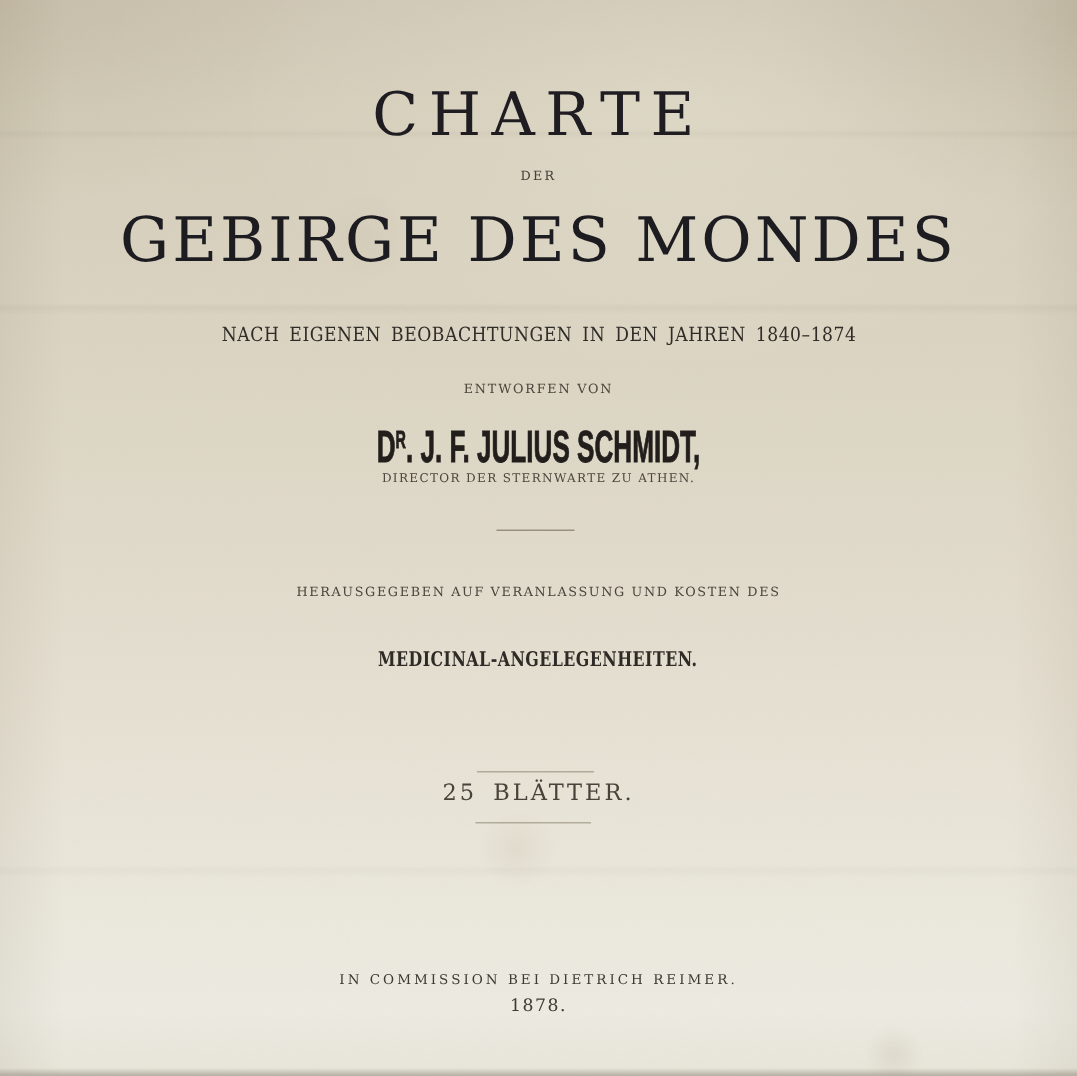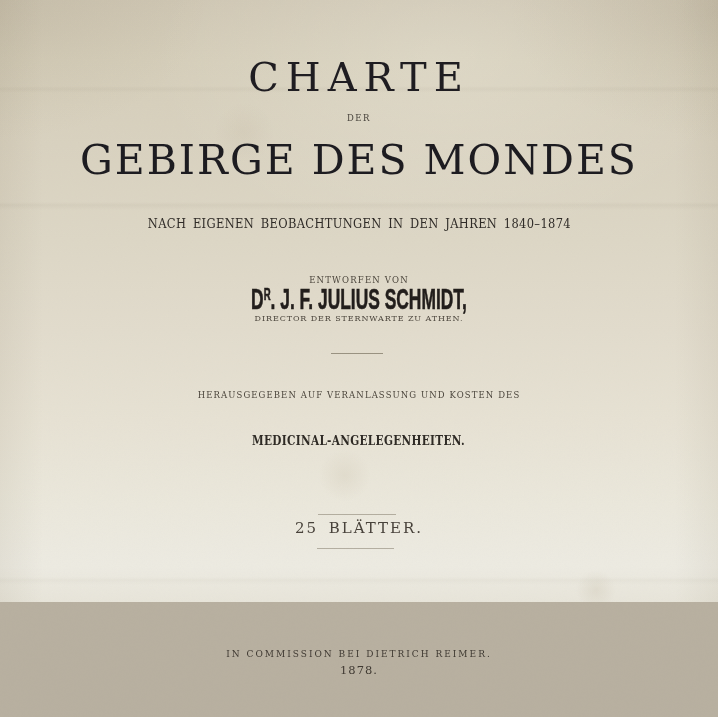--- a/index.html
+++ b/index.html
@@ -4,21 +4,21 @@
 <style>
   html, body { margin: 0; padding: 0; }
   body {
     width: 718px; height: 717px;
     overflow: hidden;
     font-family: "DejaVu Serif", "Liberation Serif", serif;
     background: #b8b0a0;
   }
   .page {
     position: relative;
-    width: 718px; height: 602px;
+    width: 718px; height: 717px;
     background:
       radial-gradient(ellipse 420px 260px at 62% 10%, rgba(255,253,244,0.20), rgba(255,253,244,0) 70%),
       radial-gradient(ellipse 300px 200px at 0% 0%, rgba(120,104,76,0.10), rgba(120,104,76,0) 70%),
       radial-gradient(ellipse 300px 180px at 100% 2%, rgba(120,104,76,0.12), rgba(120,104,76,0) 70%),
       radial-gradient(circle 26px at 48% 79%, rgba(150,132,100,0.10), rgba(150,132,100,0) 100%),
       radial-gradient(circle 20px at 83% 98%, rgba(150,132,100,0.12), rgba(150,132,100,0) 100%),
       radial-gradient(circle 30px at 34% 22%, rgba(140,124,92,0.07), rgba(140,124,92,0) 100%),
       linear-gradient(90deg, rgba(110,96,70,0.08), rgba(110,96,70,0) 6%, rgba(110,96,70,0) 94%, rgba(110,96,70,0.07)),
       linear-gradient(180deg, #cfc7b4 0%, #d5ceba 10%, #d9d2c0 24%, #ddd7c6 40%,
                        #e2dccd 55%, #e7e2d4 70%, #ebe8dc 84%, #edebe2 94%, #e8e5da 100%);
@@ -41,21 +41,21 @@
   .cond { display: inline-block; transform-origin: 50% 50%; }
 
   .t-charte   { top: 57px;  font-size: 40px;  letter-spacing: 7px;   color: #1d1b20; }
   .t-der      { top: 114px; font-size: 8.5px; letter-spacing: 1.5px; color: #454039; }
   .t-gebirge  { top: 140px; font-size: 41px;  letter-spacing: 2px;   color: #1b1a1f; }
 
   .t-subtitle { top: 217px; font-size: 13px; font-weight: normal; color: #2e2a26;
                 letter-spacing: 0.4px; word-spacing: 3px; }
   .t-subtitle .cond { transform: scaleX(0.88); }
 
-  .t-entworfen { top: 276px; font-size: 8.5px; letter-spacing: 1.2px; color: #4a443b; }
+  .t-entworfen { top: 256px; font-size: 8.5px; letter-spacing: 1.2px; color: #4a443b; }
 
   .t-author { top: 284px; font-size: 30px; font-weight: bold; color: #201c1a;
               font-family: "Liberation Sans", "DejaVu Sans", sans-serif;
               -webkit-text-stroke: 0.6px #201c1a; }
   .t-author .cond { transform: scaleX(0.58); }
   .t-author .sup { font-size: 0.55em; vertical-align: 0.55em; letter-spacing: 0; }
 
   .t-director { top: 315px; font-size: 8px; letter-spacing: 0.9px; color: #4a443b; }
 
   .rule { position: absolute; height: 1px; background: rgba(92,83,66,0.55); }

